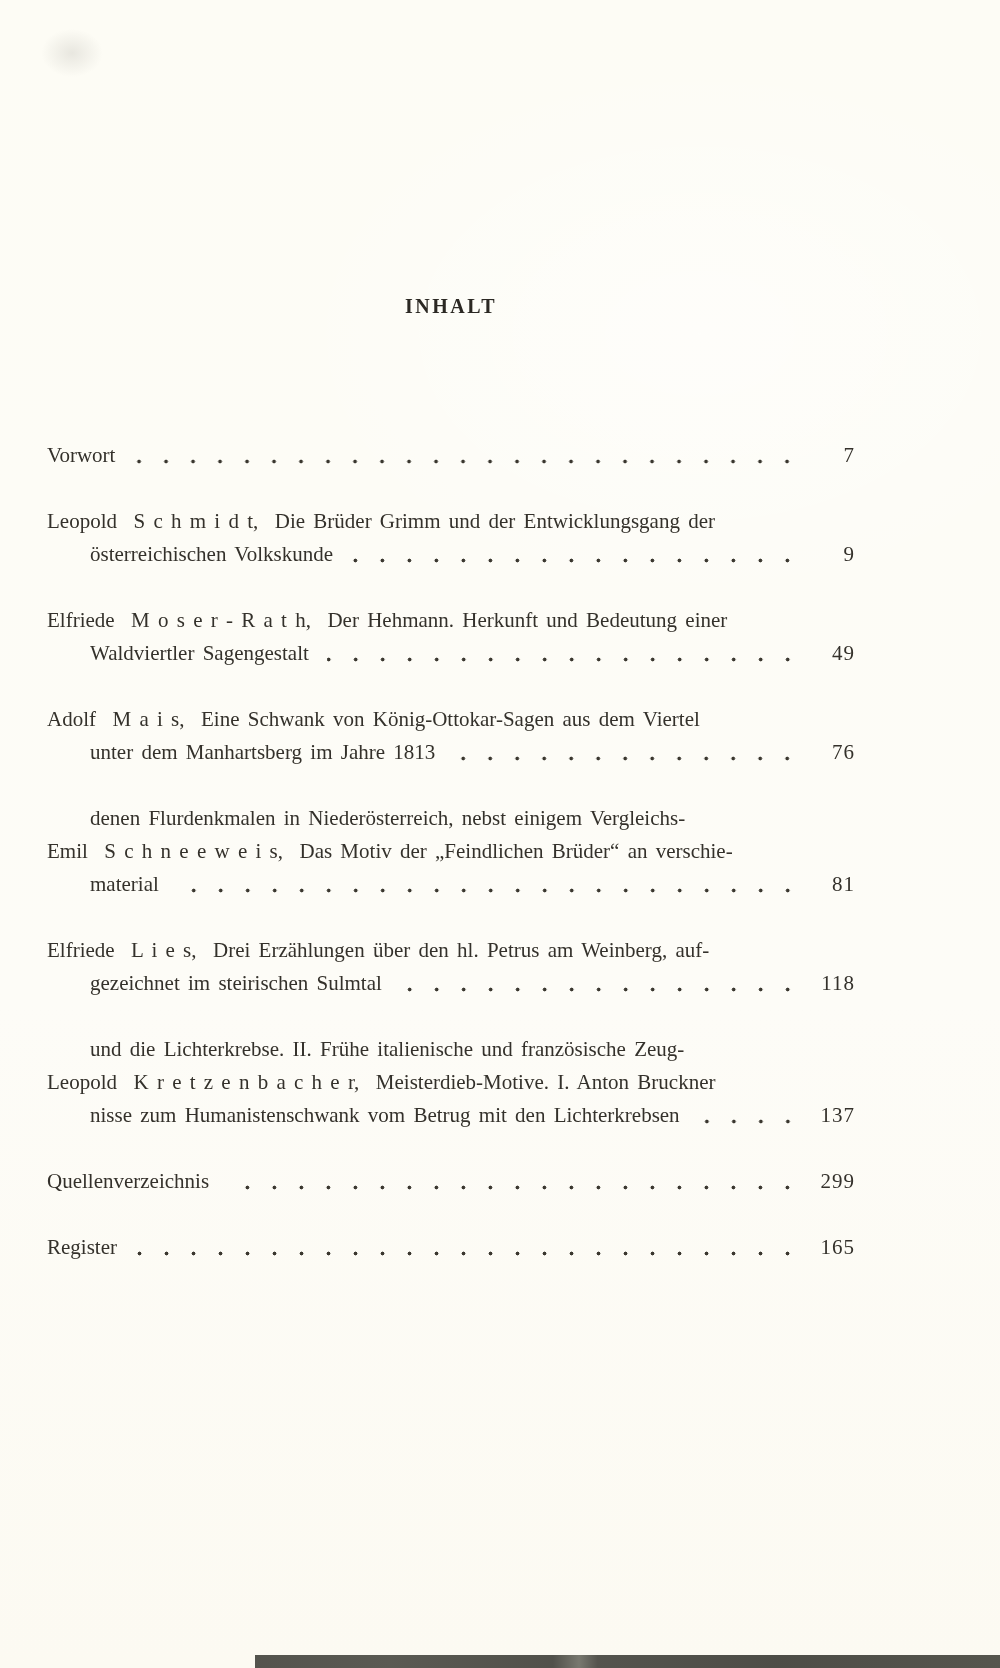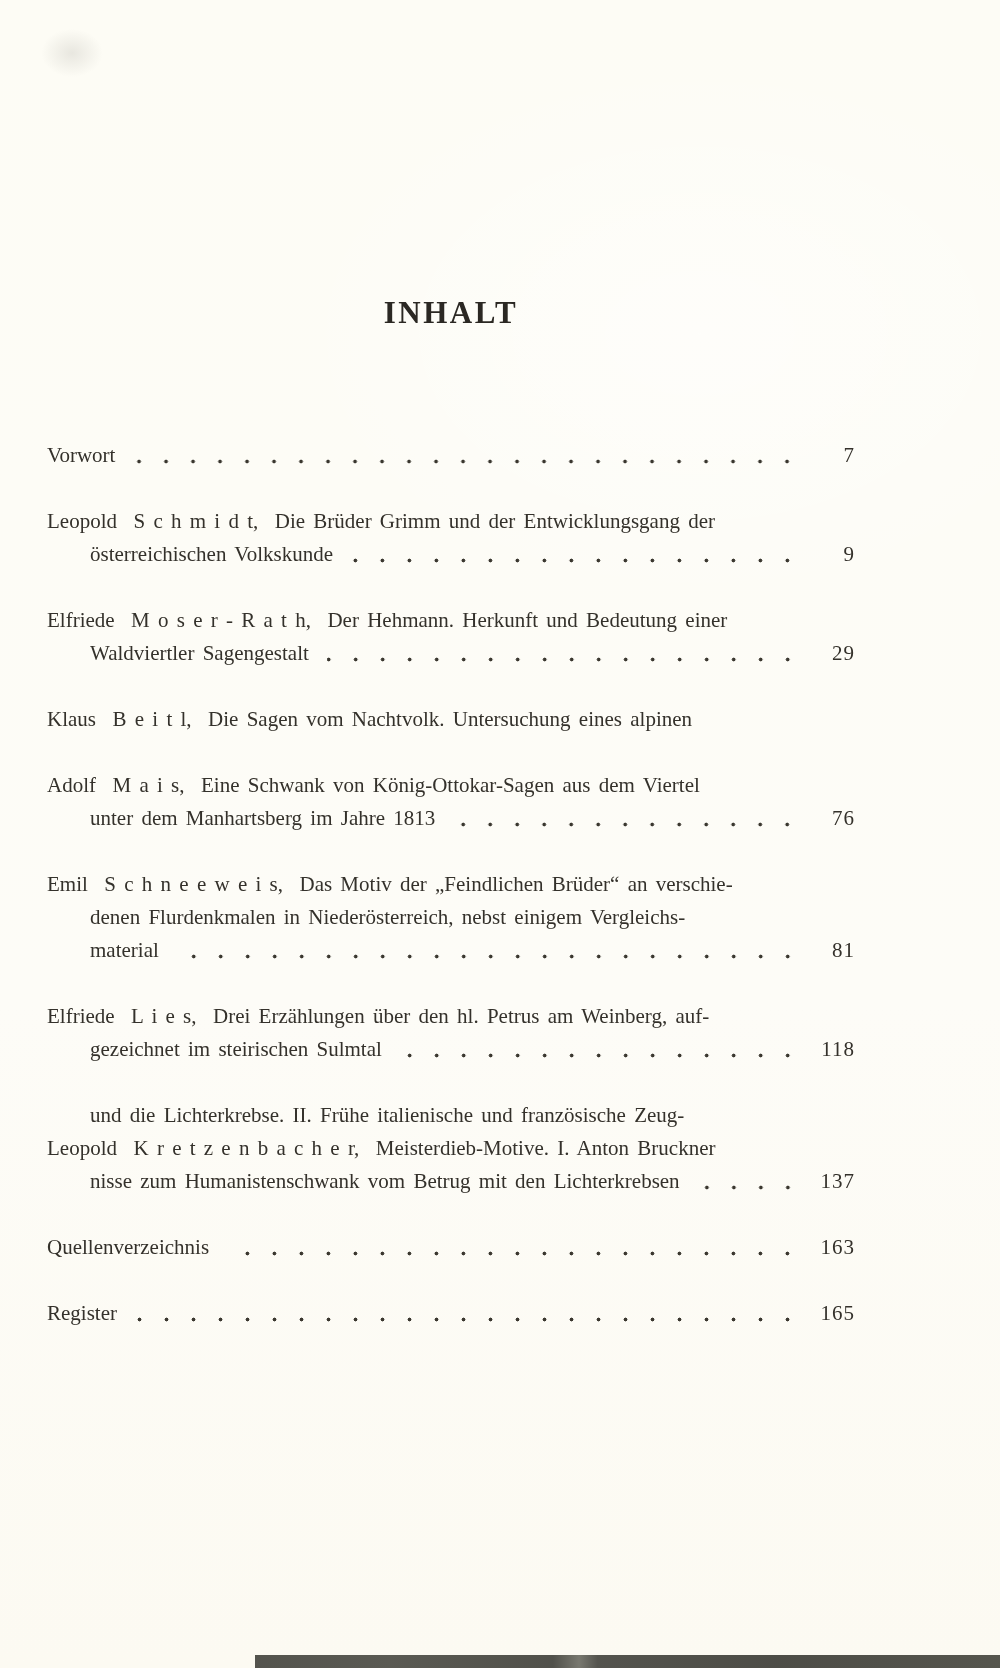--- a/index.html
+++ b/index.html
@@ -30,21 +30,21 @@
     height: 50px;
     background: radial-gradient(ellipse at center, rgba(198,196,188,0.38), rgba(198,196,188,0) 68%);
   }
   .title {
     margin: 0;
     position: absolute;
     top: 295px;
     left: 0;
     width: 902px;
     text-align: center;
-    font-size: 31px;
+    font-size: 20px;
     font-weight: bold;
     letter-spacing: 2.5px;
     color: #2b2823;
   }
   .toc {
     position: absolute;
     top: 439px;
     left: 47px;
     width: 808px;
     font-size: 21px;
@@ -120,37 +120,36 @@
           <span class="t">österreichischen Volkskunde</span>
           <span class="leader"></span>
           <span class="pg">9</span>
         </div>
       </div>
       <div class="entry">
         <div class="line"><span class="t">Elfriede  M o s e r - R a t h,  Der Hehmann. Herkunft und Bedeutung einer</span></div>
         <div class="line cont leaderline">
           <span class="t">Waldviertler Sagengestalt</span>
           <span class="leader"></span>
-          <span class="pg">29</span>
+          <span class="pg">49</span>
         </div>
       </div>
       <div class="entry">
-        <div class="line"><span class="t">Klaus  B e i t l,  Die Sagen vom Nachtvolk. Untersuchung eines alpinen</span></div>
       </div>
       <div class="entry">
         <div class="line"><span class="t">Adolf  M a i s,  Eine Schwank von König-Ottokar-Sagen aus dem Viertel</span></div>
         <div class="line cont leaderline">
           <span class="t">unter dem Manhartsberg im Jahre 1813</span>
           <span class="leader"></span>
           <span class="pg">76</span>
         </div>
       </div>
       <div class="entry">
+        <div class="line cont"><span class="t">denen Flurdenkmalen in Niederösterreich, nebst einigem Vergleichs-</span></div>
         <div class="line"><span class="t">Emil  S c h n e e w e i s,  Das Motiv der „Feindlichen Brüder“ an verschie-</span></div>
-        <div class="line cont"><span class="t">denen Flurdenkmalen in Niederösterreich, nebst einigem Vergleichs-</span></div>
         <div class="line cont leaderline">
           <span class="t">material</span>
           <span class="leader"></span>
           <span class="pg">81</span>
         </div>
       </div>
       <div class="entry">
         <div class="line"><span class="t">Elfriede  L i e s,  Drei Erzählungen über den hl. Petrus am Weinberg, auf-</span></div>
         <div class="line cont leaderline">
           <span class="t">gezeichnet im steirischen Sulmtal</span>
@@ -164,21 +163,21 @@
         <div class="line cont leaderline">
           <span class="t">nisse zum Humanistenschwank vom Betrug mit den Lichterkrebsen</span>
           <span class="leader"></span>
           <span class="pg">137</span>
         </div>
       </div>
       <div class="entry">
         <div class="line leaderline">
           <span class="t">Quellenverzeichnis</span>
           <span class="leader"></span>
-          <span class="pg">163</span>
+          <span class="pg">299</span>
         </div>
       </div>
       <div class="entry">
         <div class="line leaderline">
           <span class="t">Register</span>
           <span class="leader"></span>
           <span class="pg">165</span>
         </div>
       </div>
     </div>

